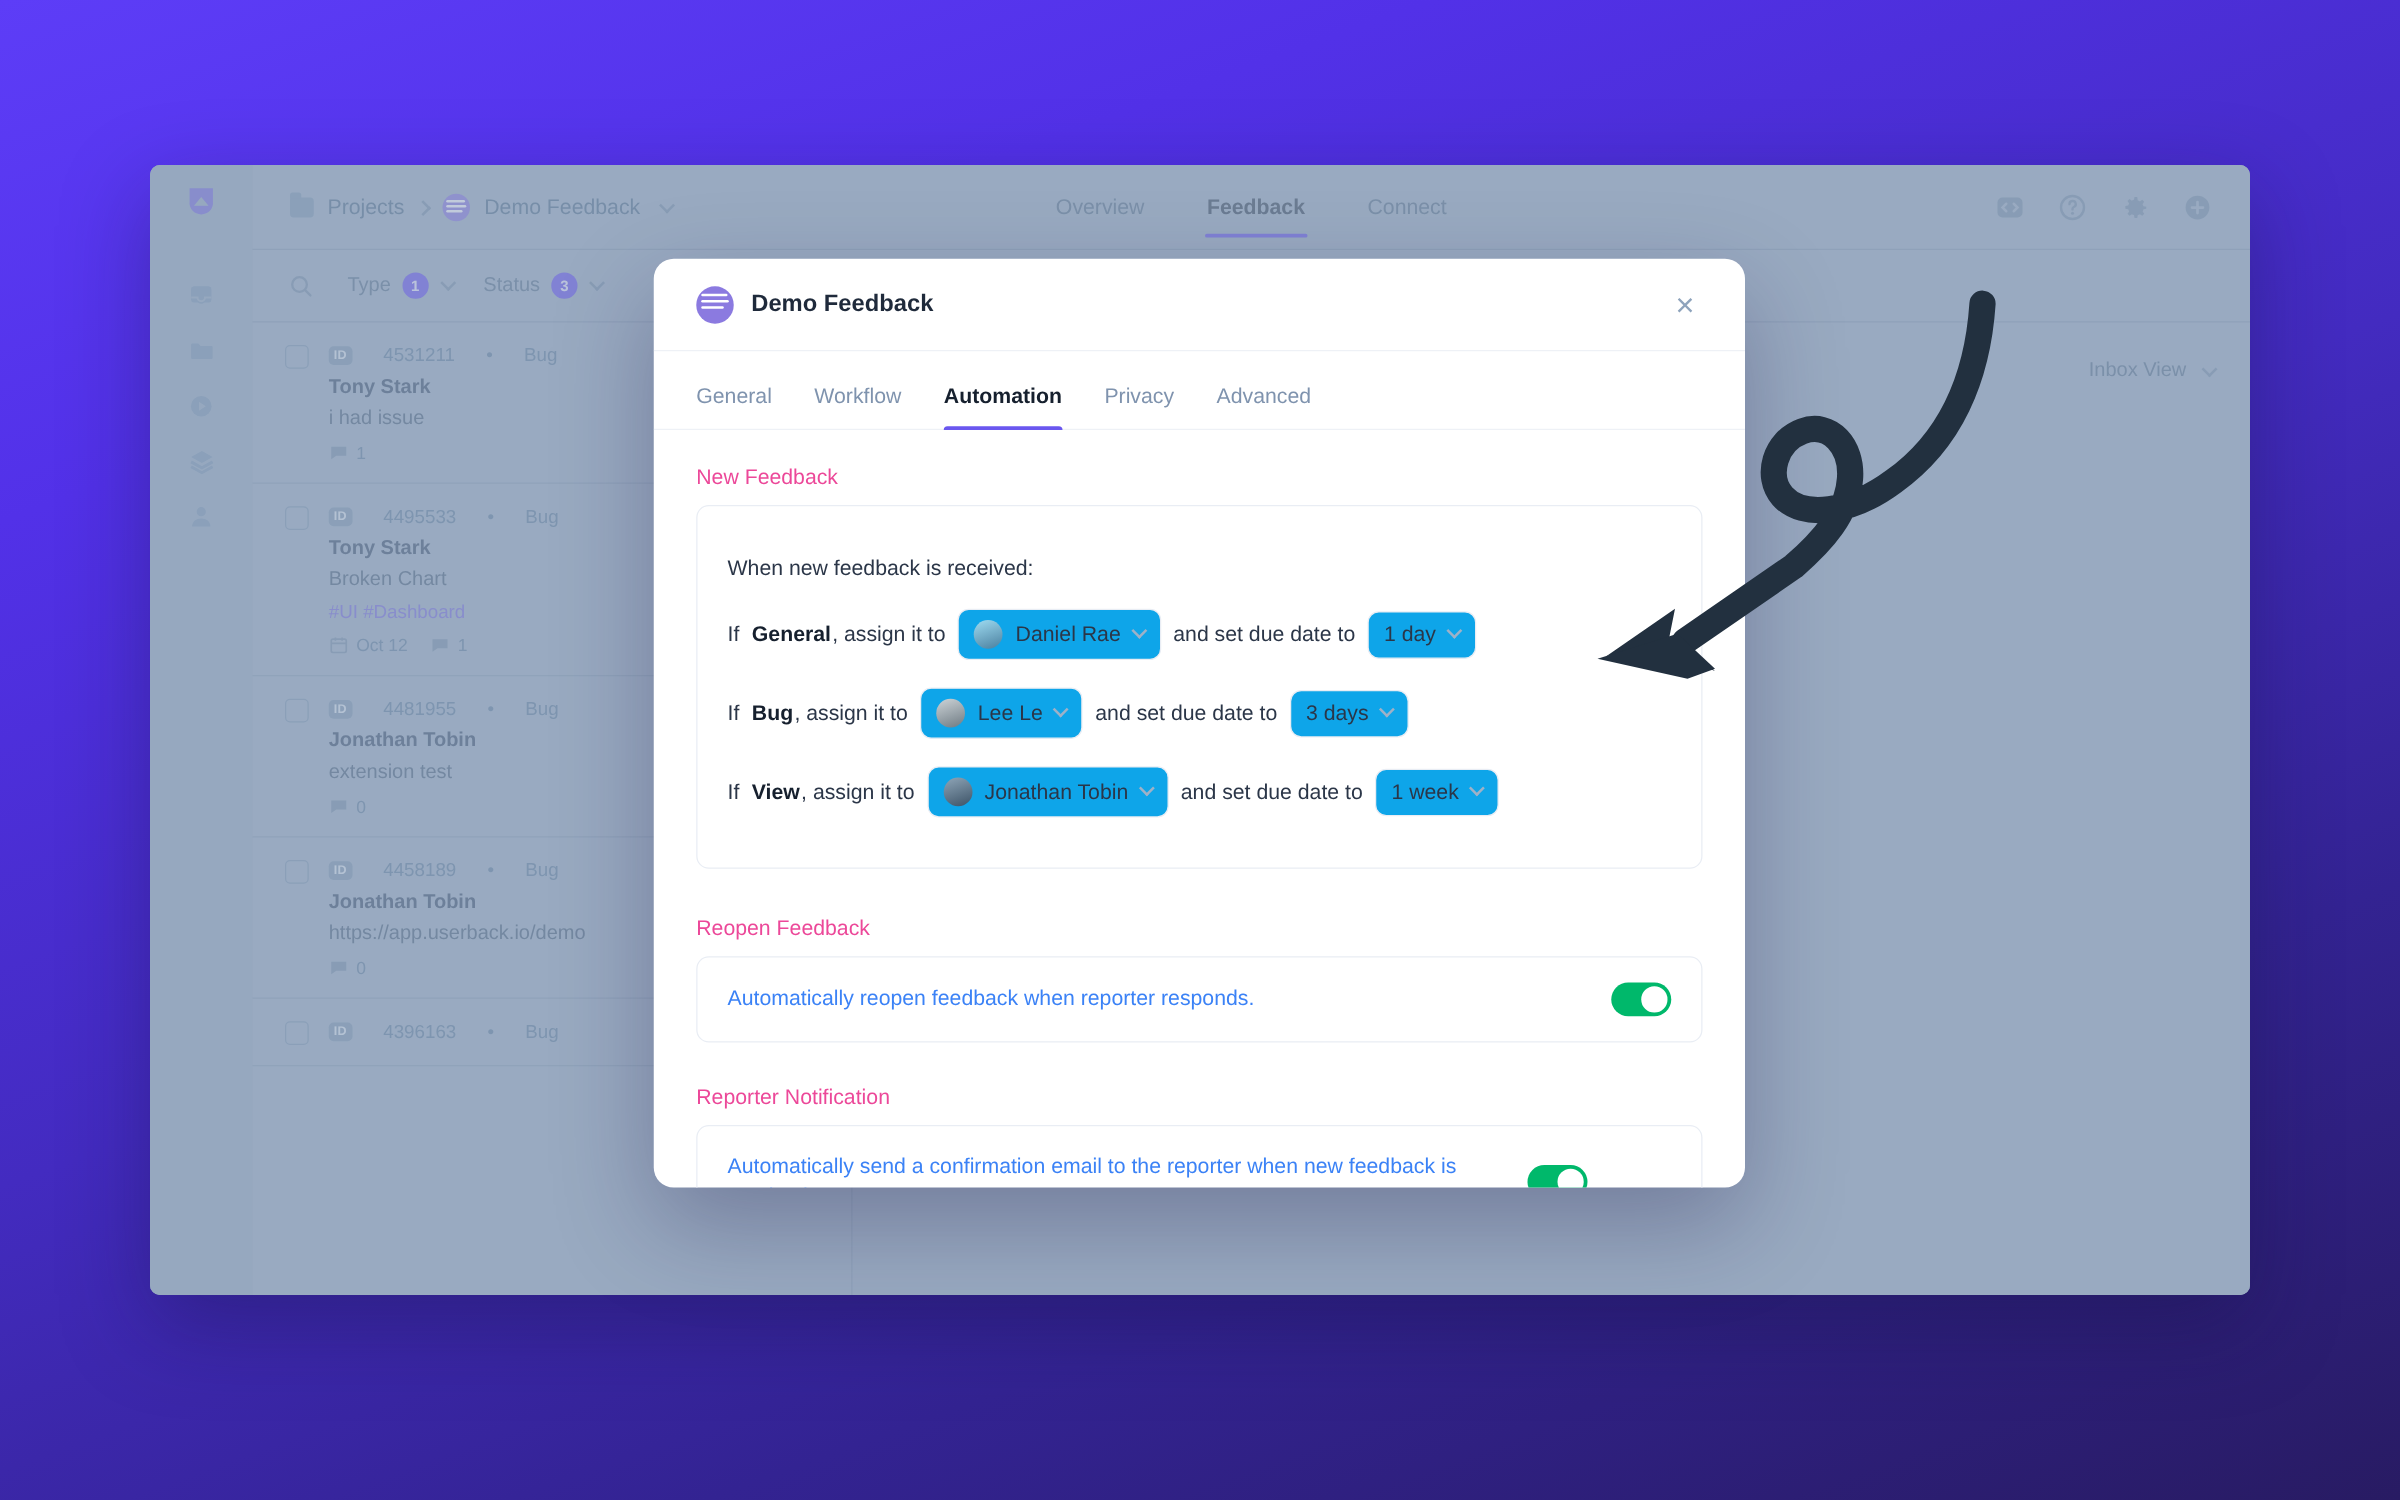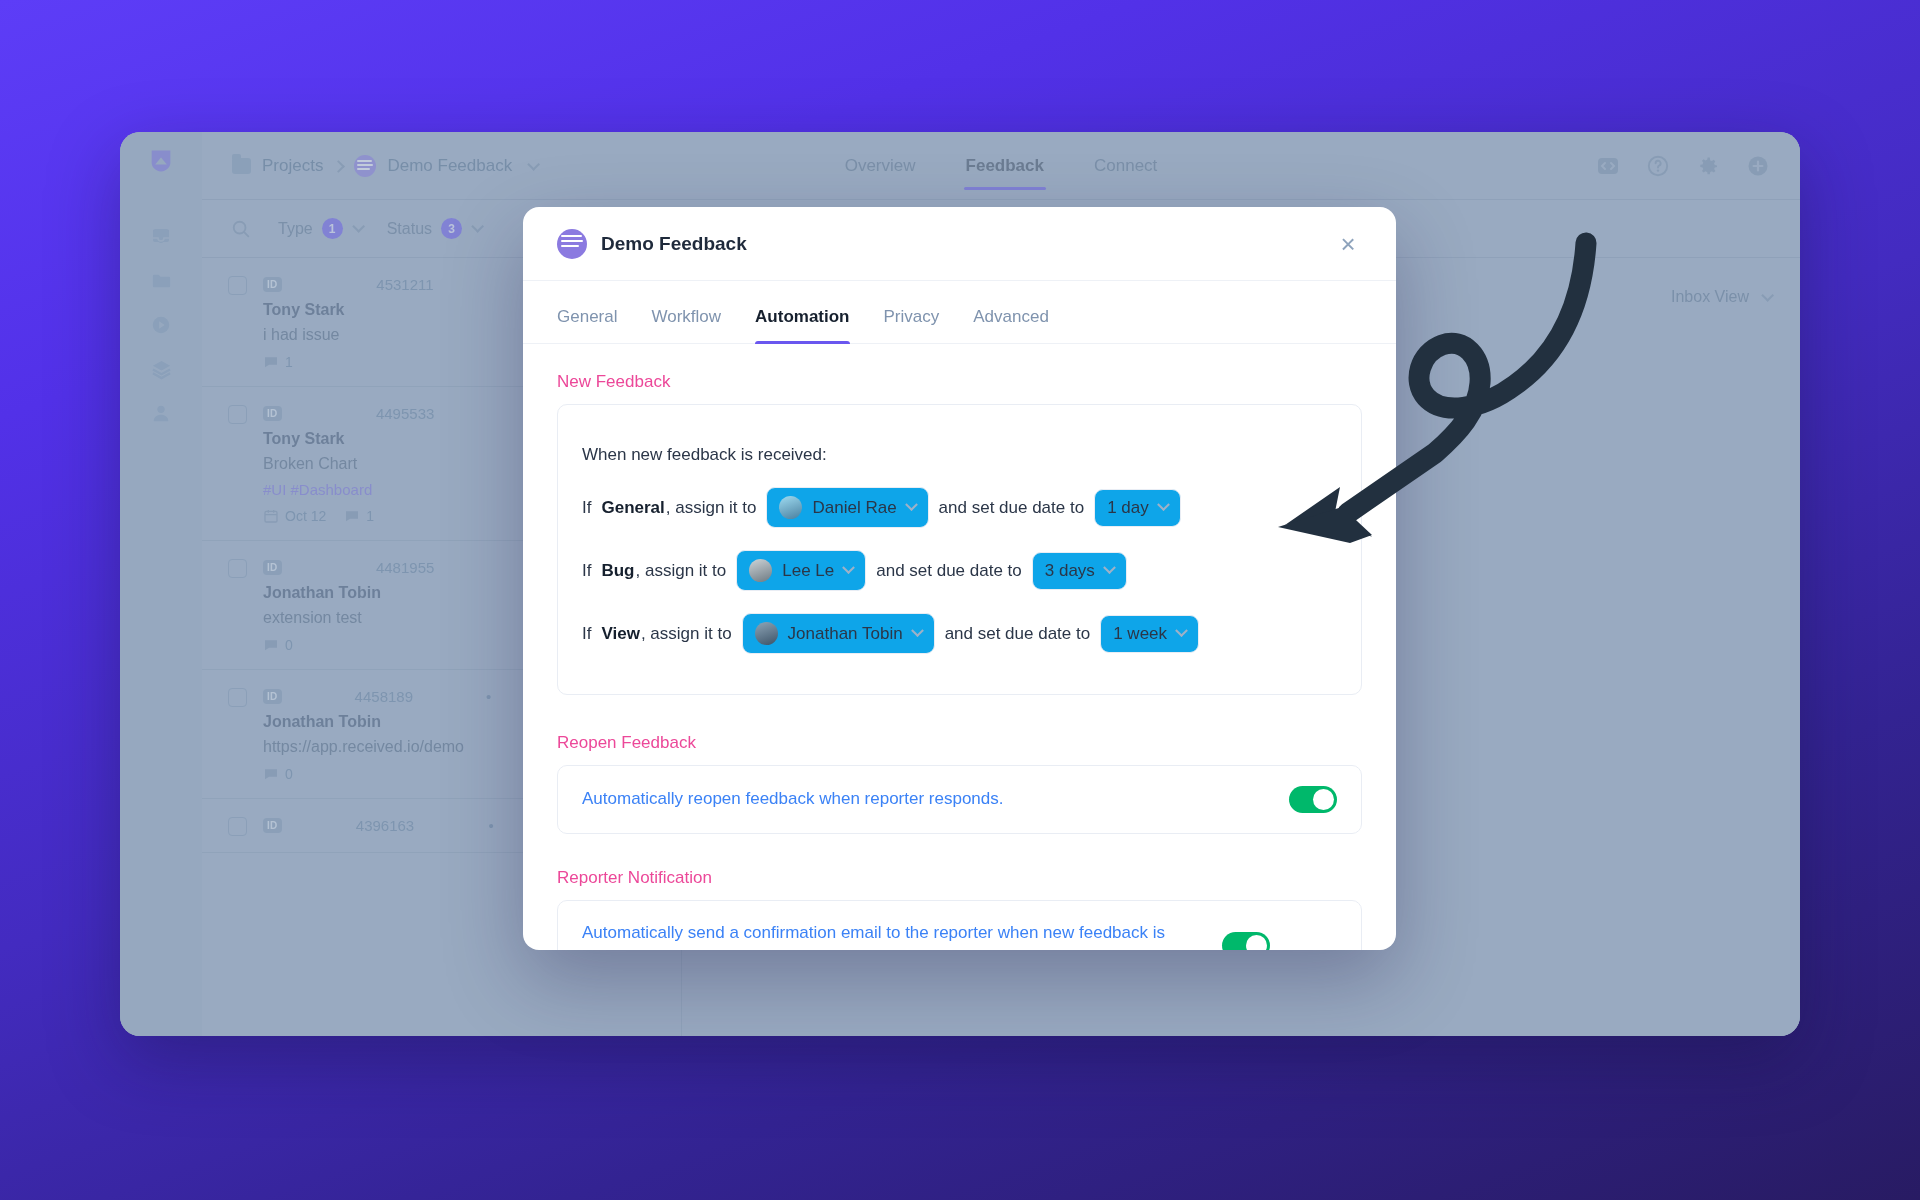--- a/index.html
+++ b/index.html
@@ -6,21 +6,21 @@
   html,body { width:1920px; height:1200px; overflow:hidden; }
   body {
     font-family:"Liberation Sans", sans-serif;
     background:linear-gradient(160deg,#5d3df7 0%,#5231e8 22%,#432bc0 50%,#332392 74%,#281b63 100%);
     position:relative;
   }
 
   
   #app-window{
     position:absolute; left:120px; top:132px; width:1680px; height:904px;
-    background:#93a6bd; border-radius:20px; overflow:hidden;
+    background:#93a6bd; border-radius:8px; overflow:hidden;
     box-shadow:0 24px 70px rgba(20,16,60,.35);
   }
   
   #app-veil{ position:absolute; inset:0; background:rgba(147,166,189,.55); pointer-events:none; z-index:60;}
 
   #rail{ position:absolute; left:0; top:0; width:82px; height:100%; background:#9aacc2; }
   .rail-ico{ position:absolute; left:50%; transform:translateX(-50%); width:30px; height:30px;
              display:flex; align-items:center; justify-content:center; color:#7e93ad; }
   .rail-logo{ top:18px; }
   .rail-logo svg{ width:28px; height:28px; }
@@ -59,21 +59,21 @@
   #inboxview{ position:absolute; right:30px; top:68px; height:58px; display:flex;align-items:center;gap:12px;
               font-size:16px;color:#5d7591;}
 
   
   #listcol{ position:absolute; left:0; top:126px; width:480px; bottom:0; border-right:1px solid rgba(120,140,165,.45); }
   #listhead{ height:52px; display:flex; align-items:center; gap:16px; padding-left:26px;
              font-size:15px;color:#5d7591; border-bottom:1px solid rgba(120,140,165,.45);}
   .cbox{ width:19px;height:19px;border:1.6px solid #8097b2;border-radius:4px;}
   .frow{ padding:18px 26px 16px 26px; border-bottom:1px solid rgba(120,140,165,.45); display:flex; gap:16px;}
   .frow .meta{ flex:1; }
-  .idline{ display:flex;align-items:center;gap:25px;font-size:15px;color:#64809f;justify-content:space-between;}
+  .idline{ display:flex;align-items:center;gap:25px;font-size:15px;color:#64809f;}
   .idbadge{ background:#8097b2;color:#dbe4ee;font-size:10px;font-weight:700;border-radius:4px;padding:2px 4px;letter-spacing:.3px;}
   .fname{ font-size:16px;font-weight:700;color:#3f5270;margin-top:8px;}
   .ftext{ font-size:16px;color:#4f6party;margin-top:7px;}
   .ftext{ color:#4e647f; }
   .ftags{ font-size:15px;color:#7b6fdd;margin-top:8px;}
   .fbot{ display:flex;align-items:center;gap:18px;margin-top:10px;font-size:14px;color:#64809f;}
   .fbot .ic{display:flex;align-items:center;gap:6px;}
   .rowright{ display:flex;flex-direction:column;align-items:flex-end;justify-content:space-between;font-size:14px;color:#64809f;}
 
   
@@ -310,21 +310,21 @@
       <div class="frow">
         <span class="cbox"></span>
         <div class="meta">
           <div class="idline">
             <span class="idbadge">ID</span>
             <span>4458189</span>
             <span>•</span>
             <span>Bug</span>
           </div>
           <div class="fname">Jonathan Tobin</div>
-          <div class="ftext">https://app.received.io/demo</div>
+          <div class="ftext">https://app.userback.io/demo</div>
           <div class="fbot">
             <span class="ic">
               <svg viewBox="0 0 24 24" width="16" height="16" fill="#7b90aa">
                   <path d="M3 5h18v11H9l-6 4V5z"></path>
                 </svg>
               <span>0</span>
             </span>
           </div>
         </div>
         <div class="rowright">

